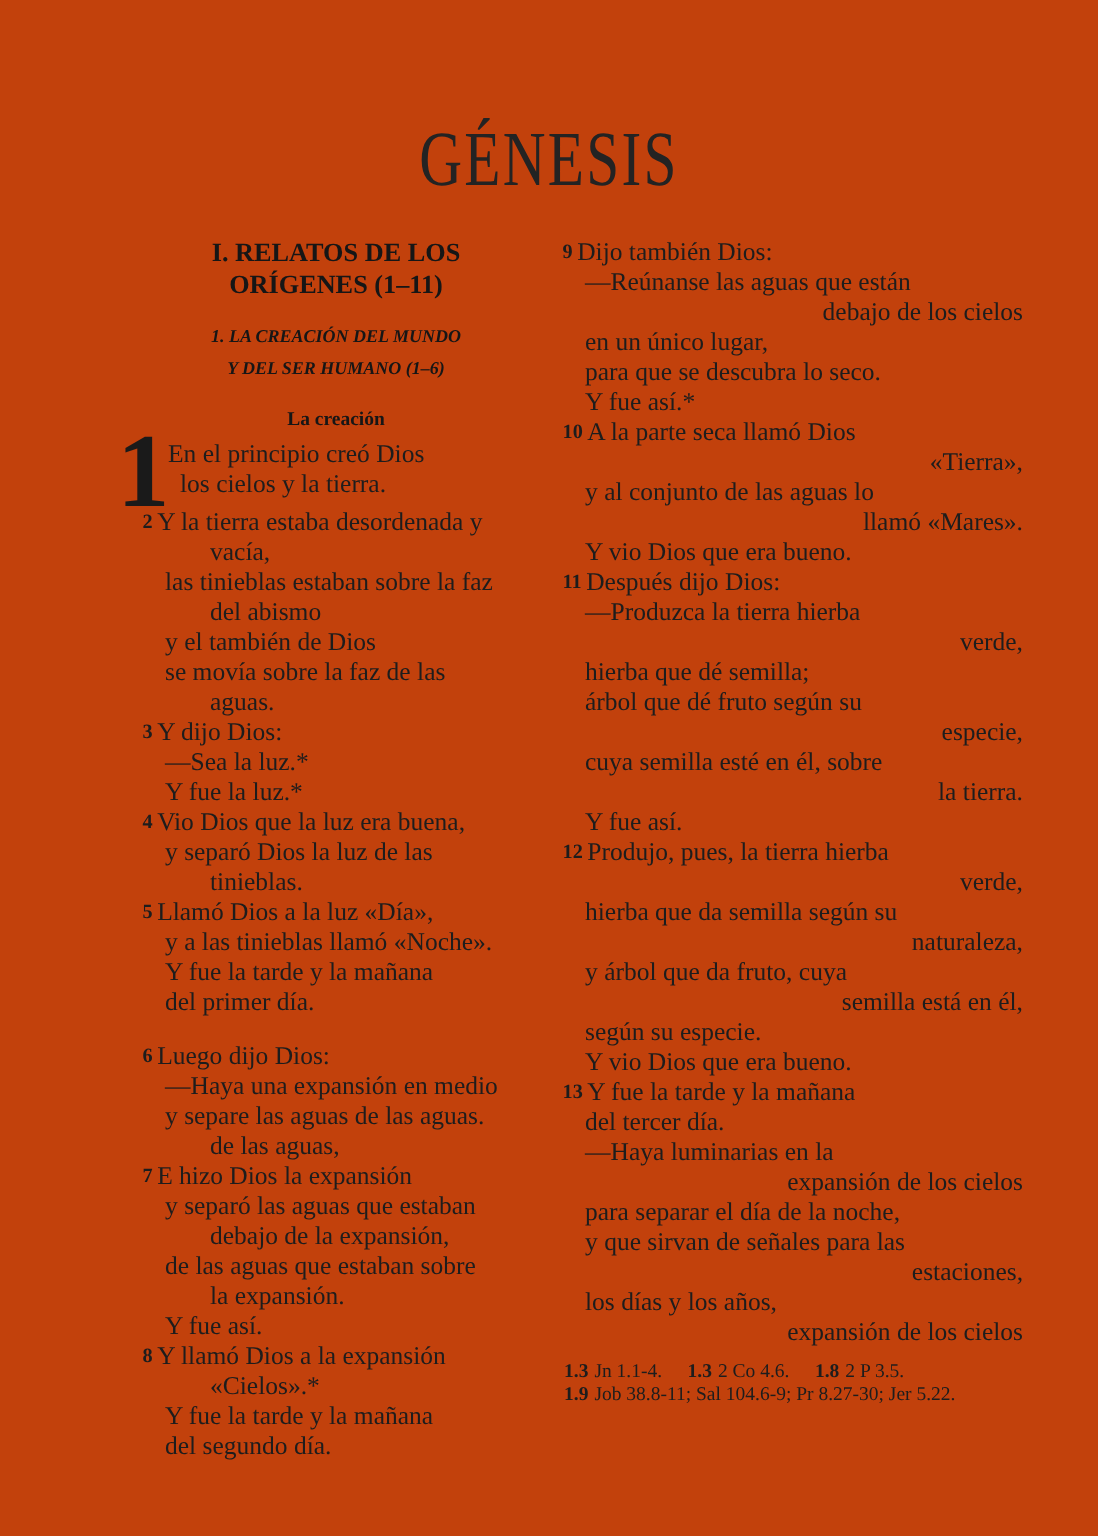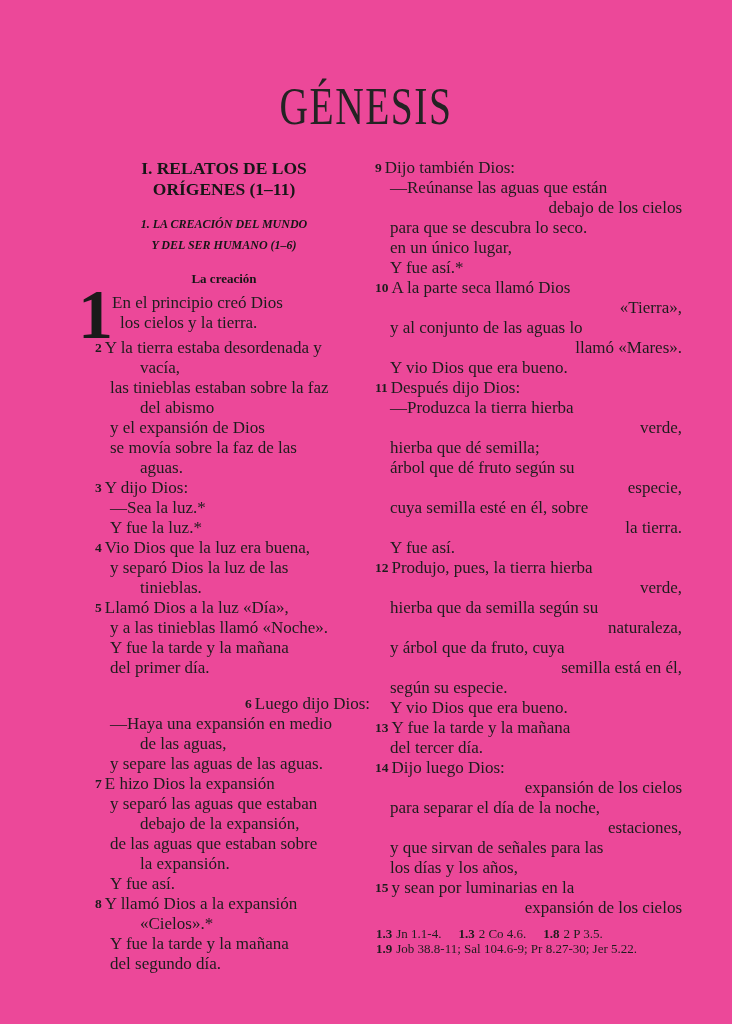--- a/index.html
+++ b/index.html
@@ -1,20 +1,20 @@
 <!DOCTYPE html>
 <html><head>
 <meta charset="utf-8">
 <style>
   html, body { margin:0; padding:0; background:#ffffff; }
   .page {
     position: relative;
     width: 732px;
     height: 1024px;
-    background: #ec4899;
+    background: #c2410c;
     color: #1d1d1d;
     font-family: "Liberation Serif", serif;
     overflow: hidden;
   }
   .book-title {
     padding-top: 80px;
     text-align: center;
     font-size: 52px;
     line-height: 54px;
     letter-spacing: 2px;
@@ -77,21 +77,21 @@
   .vline {
     font-size: 17px;
     line-height: 20px;
     padding-left: 32px;
     white-space: nowrap;
     color: #1d1d1d;
   }
   .col-right .vline { padding-left: 20px; }
   .vline.wrap { padding-left: 62px; }
   .col-right .vline.wrap { padding-left: 48px; text-align: right; }
-  .vline.gap { margin-top: 16px; text-align: right; }
+  .vline.gap { margin-top: 16px; }
   .vnum {
     font-weight: bold;
     font-size: 13.5px;
     display: inline-block;
     margin-left: -15px;
     margin-right: 3px;
     vertical-align: 1px;
   }
 
   .footnotes {
@@ -134,57 +134,57 @@
           <div class="vline"><span>En el principio creó Dios</span></div>
           <div class="vline ind8"><span>los cielos y la tierra.</span></div>
         </div>
       </div>
 
       <div id="col-left-lines">
           <div class="vline"><span class="vnum">2</span><span>Y la tierra estaba desordenada y</span></div>
           <div class="vline wrap"><span>vacía,</span></div>
           <div class="vline"><span>las tinieblas estaban sobre la faz</span></div>
           <div class="vline wrap"><span>del abismo</span></div>
-          <div class="vline"><span>y el expansión de Dios</span></div>
+          <div class="vline"><span>y el también de Dios</span></div>
           <div class="vline"><span>se movía sobre la faz de las</span></div>
           <div class="vline wrap"><span>aguas.</span></div>
           <div class="vline"><span class="vnum">3</span><span>Y dijo Dios:</span></div>
           <div class="vline"><span>—Sea la luz.*</span></div>
           <div class="vline"><span>Y fue la luz.*</span></div>
           <div class="vline"><span class="vnum">4</span><span>Vio Dios que la luz era buena,</span></div>
           <div class="vline"><span>y separó Dios la luz de las</span></div>
           <div class="vline wrap"><span>tinieblas.</span></div>
           <div class="vline"><span class="vnum">5</span><span>Llamó Dios a la luz «Día»,</span></div>
           <div class="vline"><span>y a las tinieblas llamó «Noche».</span></div>
           <div class="vline"><span>Y fue la tarde y la mañana</span></div>
           <div class="vline"><span>del primer día.</span></div>
           <div class="vline gap"><span class="vnum">6</span><span>Luego dijo Dios:</span></div>
           <div class="vline"><span>—Haya una expansión en medio</span></div>
+          <div class="vline"><span>y separe las aguas de las aguas.</span></div>
           <div class="vline wrap"><span>de las aguas,</span></div>
-          <div class="vline"><span>y separe las aguas de las aguas.</span></div>
           <div class="vline"><span class="vnum">7</span><span>E hizo Dios la expansión</span></div>
           <div class="vline"><span>y separó las aguas que estaban</span></div>
           <div class="vline wrap"><span>debajo de la expansión,</span></div>
           <div class="vline"><span>de las aguas que estaban sobre</span></div>
           <div class="vline wrap"><span>la expansión.</span></div>
           <div class="vline"><span>Y fue así.</span></div>
           <div class="vline"><span class="vnum">8</span><span>Y llamó Dios a la expansión</span></div>
           <div class="vline wrap"><span>«Cielos».*</span></div>
           <div class="vline"><span>Y fue la tarde y la mañana</span></div>
           <div class="vline"><span>del segundo día.</span></div>
         </div>
     </div>
 
     <div class="col-right">
       <div id="col-right-lines">
           <div class="vline"><span class="vnum">9</span><span>Dijo también Dios:</span></div>
           <div class="vline"><span>—Reúnanse las aguas que están</span></div>
           <div class="vline wrap"><span>debajo de los cielos</span></div>
+          <div class="vline"><span>en un único lugar,</span></div>
           <div class="vline"><span>para que se descubra lo seco.</span></div>
-          <div class="vline"><span>en un único lugar,</span></div>
           <div class="vline"><span>Y fue así.*</span></div>
           <div class="vline"><span class="vnum">10</span><span>A la parte seca llamó Dios</span></div>
           <div class="vline wrap"><span>«Tierra»,</span></div>
           <div class="vline"><span>y al conjunto de las aguas lo</span></div>
           <div class="vline wrap"><span>llamó «Mares».</span></div>
           <div class="vline"><span>Y vio Dios que era bueno.</span></div>
           <div class="vline"><span class="vnum">11</span><span>Después dijo Dios:</span></div>
           <div class="vline"><span>—Produzca la tierra hierba</span></div>
           <div class="vline wrap"><span>verde,</span></div>
           <div class="vline"><span>hierba que dé semilla;</span></div>
@@ -196,27 +196,26 @@
           <div class="vline"><span class="vnum">12</span><span>Produjo, pues, la tierra hierba</span></div>
           <div class="vline wrap"><span>verde,</span></div>
           <div class="vline"><span>hierba que da semilla según su</span></div>
           <div class="vline wrap"><span>naturaleza,</span></div>
           <div class="vline"><span>y árbol que da fruto, cuya</span></div>
           <div class="vline wrap"><span>semilla está en él,</span></div>
           <div class="vline"><span>según su especie.</span></div>
           <div class="vline"><span>Y vio Dios que era bueno.</span></div>
           <div class="vline"><span class="vnum">13</span><span>Y fue la tarde y la mañana</span></div>
           <div class="vline"><span>del tercer día.</span></div>
-          <div class="vline"><span class="vnum">14</span><span>Dijo luego Dios:</span></div>
+          <div class="vline"><span>—Haya luminarias en la</span></div>
           <div class="vline wrap"><span>expansión de los cielos</span></div>
           <div class="vline"><span>para separar el día de la noche,</span></div>
+          <div class="vline"><span>y que sirvan de señales para las</span></div>
           <div class="vline wrap"><span>estaciones,</span></div>
-          <div class="vline"><span>y que sirvan de señales para las</span></div>
           <div class="vline"><span>los días y los años,</span></div>
-          <div class="vline"><span class="vnum">15</span><span>y sean por luminarias en la</span></div>
           <div class="vline wrap"><span>expansión de los cielos</span></div>
         </div>
 
       <div class="footnotes">
         <div class="fnline" id="fn-line1"><span class="fn"><span class="fnref">1.3</span><span>Jn 1.1-4.</span></span><span class="fn"><span class="fnref">1.3</span><span>2 Co 4.6.</span></span><span class="fn"><span class="fnref">1.8</span><span>2 P 3.5.</span></span></div>
         <div class="fnline" id="fn-line2"><span class="fn"><span class="fnref">1.9</span><span>Job 38.8-11; Sal 104.6-9; Pr 8.27-30; Jer 5.22.</span></span></div>
       </div>
     </div>
 
   </div>

